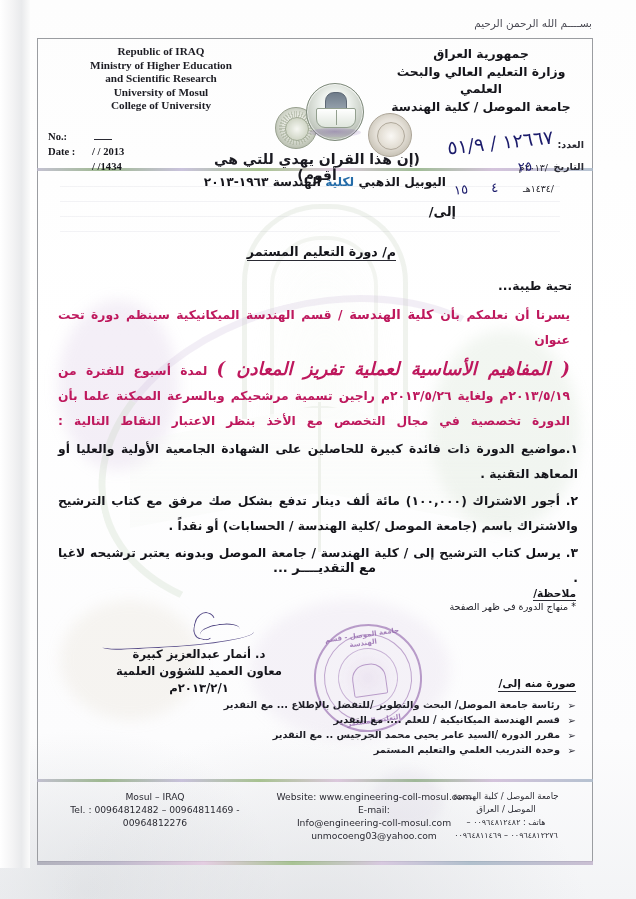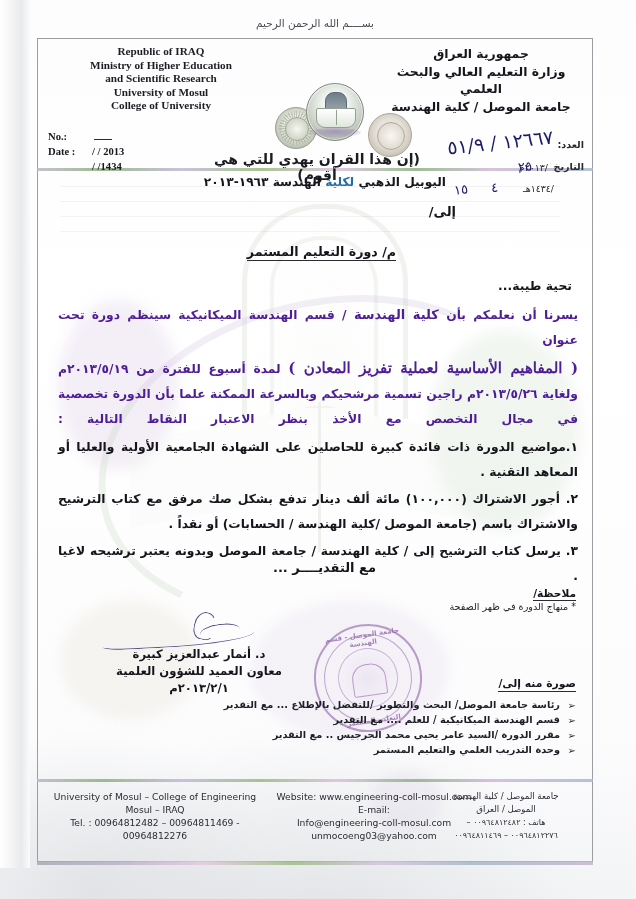--- a/index.html
+++ b/index.html
@@ -44,21 +44,21 @@
   #rule-header{top:168px;}
   #rule-footer{top:779px;}
   #rule-bottom{top:861px;height:4px;
     background:linear-gradient(90deg,#a8a8b4 0%,#b8b2c6 14%,#e3c9e0 30%,#9dbc84 46%,#d4c3dd 62%,#a6b7c6 78%,#c3b6cd 100%);}
 
   
   #header{position:absolute;left:38px;top:39px;width:554px;height:129px;}
 
   #bismillah{
     position:absolute;left:0;top:-22px;width:554px;
-    text-align:center;font-size:10.5px;color:#3a3a44;
+    text-align:right;font-size:10.5px;color:#3a3a44;
     letter-spacing:.3px;opacity:.92;
   }
 
   
   #head-en{
     position:absolute;left:8px;top:6px;width:230px;
     text-align:center;
     font-family:"Liberation Serif","DejaVu Serif",serif;
     font-weight:bold;font-size:11.2px;line-height:13.6px;color:#1d1d24;
     direction:ltr;
@@ -214,26 +214,26 @@
   .subject{
     position:absolute;right:190px;top:58px;font-size:12.6px;font-weight:bold;
     border-bottom:1.2px solid #2a2a33;padding-bottom:1px;
   }
   .greeting{
     position:absolute;right:14px;top:92px;font-size:12.4px;font-weight:bold;
   }
 
   #paras{position:absolute;right:8px;top:116px;width:520px;}
   p.para{
-    margin:0 0 3px 0;font-size:12.3px;line-height:25px;
-    text-align:justify;text-align-last:justify;font-weight:bold;color:#4c1d95;
+    margin:0 8px 3px 0;font-size:12.3px;line-height:25px;
+    text-align:justify;text-align-last:justify;font-weight:bold;color:#be185d;
   }
   .b-strong{font-weight:bold;font-size:13px;}
   .italic-title{
-    font-weight:bold;font-size:15px;
+    font-style:italic;font-weight:bold;font-size:18px;
     font-family:"DejaVu Serif","Liberation Serif",serif;
   }
   ol.points{margin:2px 0 16px 0;padding:0;list-style:none;}
   ol.points li{
     font-size:12.3px;line-height:25px;font-weight:bold;
     text-align:justify;text-align-last:right;margin-bottom:2px;
   }
 
   #closing{
     position:absolute;right:210px;top:374px;font-size:13px;font-weight:bold;letter-spacing:1px;
@@ -496,21 +496,20 @@
         <span>وحدة التدريب العلمي والتعليم المستمر</span>
       </li>
     </ul>
   </div>
 </div>
 
 <div id="footer">
   <div id="footer-bleed"></div>
 
   <div id="footer-en-left">
-    <div>University of Mosul – College of Engineering</div>
     <div>Mosul – IRAQ</div>
     <div>Tel. : 00964812482 – 00964811469 -</div>
     <div>00964812276</div>
   </div>
 
   <div id="footer-web">
     <div>Website: www.engineering-coll-mosul.com</div>
     <div>E-mail:</div>
     <div>Info@engineering-coll-mosul.com</div>
     <div>unmocoeng03@yahoo.com</div>

